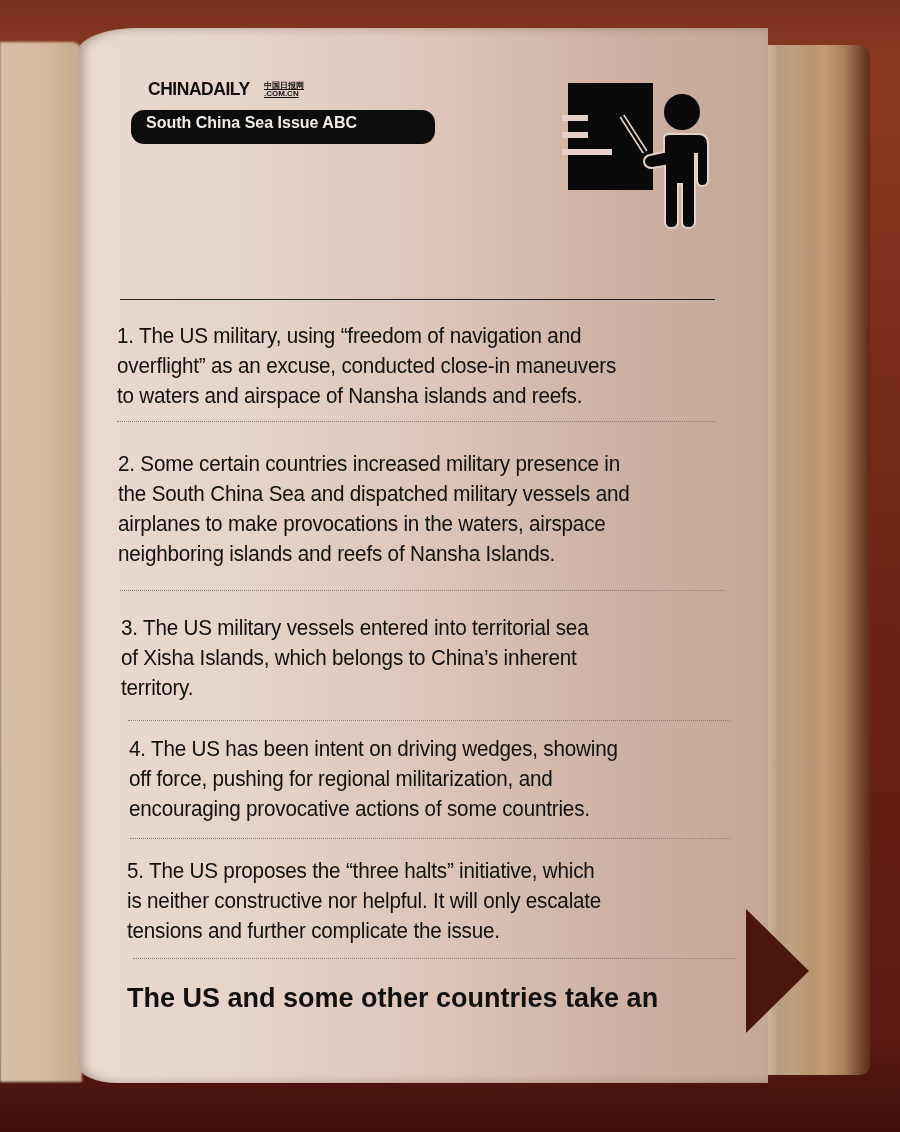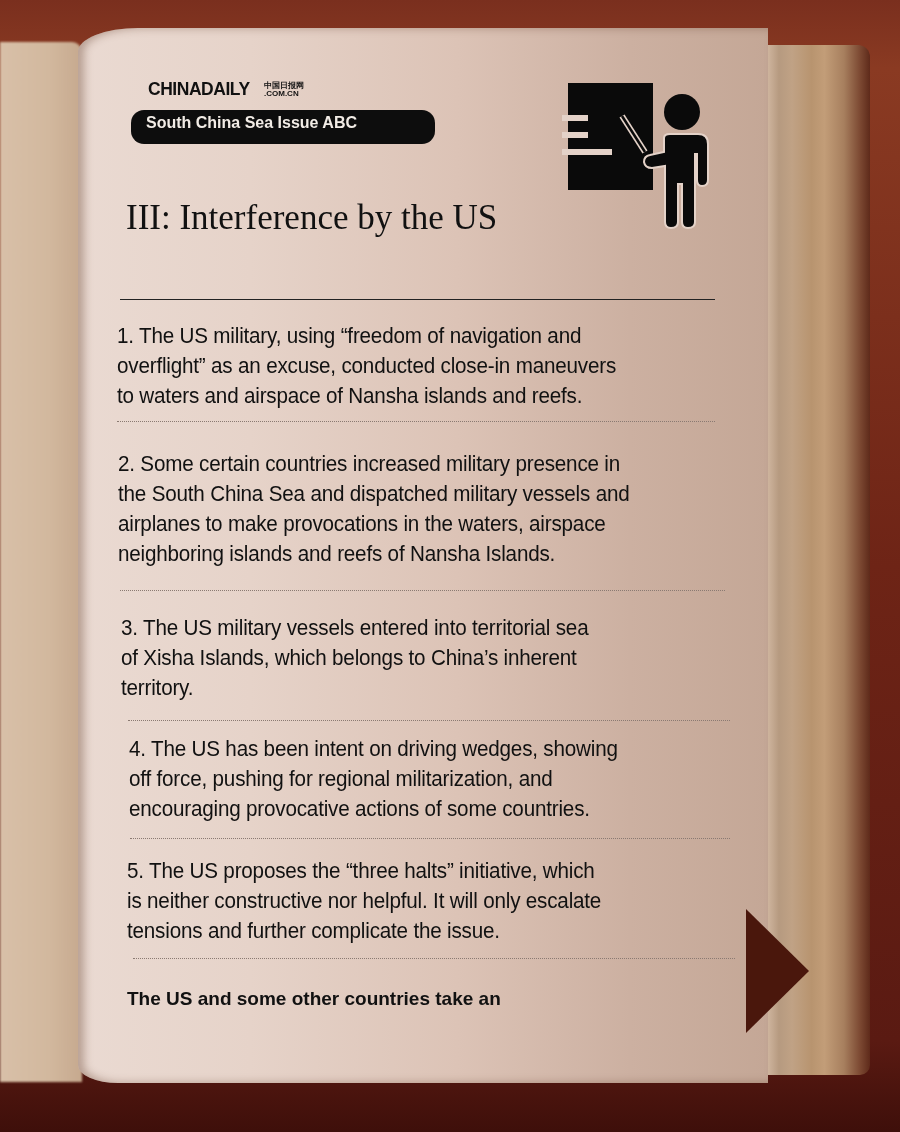--- a/index.html
+++ b/index.html
@@ -29,21 +29,21 @@
       border-bottom-left-radius: 40px 18px;
       box-shadow: inset 6px 0 8px rgba(90,50,30,0.35);
     }
     .logo {
       position: absolute; left: 148px; top: 78px;
       font-family: "Liberation Sans", sans-serif; font-weight: 900; font-size: 19px;
       letter-spacing: -0.5px; color: #111; transform: scaleX(0.92); transform-origin: left;
     }
     .logo-sub {
       position: absolute; left: 264px; top: 82px;
-      font-family: "Liberation Sans", sans-serif; font-weight: 700; font-size: 8px; color: #111; line-height: 8px;
+      font-family: "Liberation Sans", sans-serif; font-weight: 700; font-size: 8px; color: #111; line-height: 8px; text-decoration: underline;
     }
     .series-pill {
       position: absolute; left: 131px; top: 110px; width: 304px; height: 34px;
       background: #0d0d0d; border-radius: 13px;
       color: #f2ece6; font-weight: 700; font-size: 16px; line-height: 26px;
       padding-left: 15px; box-sizing: border-box;
     }
     .teacher-icon { position: absolute; left: 560px; top: 80px; width: 170px; height: 150px; }
     .title {
       position: absolute; left: 126px; top: 190px; width: 560px;
@@ -56,21 +56,21 @@
       position: absolute; font-size: 21.5px; line-height: 30px; color: #111;
       letter-spacing: -0.2px;
       font-family: "Liberation Sans", sans-serif;
       transform: scaleX(0.96); transform-origin: left;
     }
     .divider {
       position: absolute; height: 0; border-top: 1px dotted #8a7a72;
     }
     .conclusion {
       position: absolute; left: 127px; top: 983px; width: 620px;
-      font-weight: 700; font-size: 19px; line-height: 31px; color: #111;
+      font-weight: 700; font-size: 27px; line-height: 31px; color: #111;
     }
     .next-arrow {
       position: absolute; left: 746px; top: 909px; width: 0; height: 0;
       border-top: 62px solid transparent; border-bottom: 62px solid transparent;
       border-left: 63px solid #4a170c;
       cursor: pointer;
     }
   </style>
 </head>
 <body>
@@ -92,21 +92,20 @@
   <rect x="2" y="35" width="26" height="6" fill="#e4d2c8"></rect>
   <rect x="2" y="52" width="26" height="6" fill="#e4d2c8"></rect>
   <rect x="2" y="69" width="50" height="6" fill="#e4d2c8"></rect>
   <line x1="62" y1="36" x2="85" y2="72" stroke="#e4d2c8" stroke-width="6"></line>
   <line x1="62" y1="36" x2="85" y2="72" stroke="#0a0a0a" stroke-width="2.5"></line>
   <circle cx="122" cy="32" r="18" fill="#0a0a0a"></circle>
   <path d="M104 58 Q104 54 110 54 L138 54 Q148 54 148 64 L148 100 Q148 106 142 106 Q137 106 137 100 L137 74 L135 74 L135 142 Q135 148 128 148 Q122 148 122 142 L122 104 L118 104 L118 142 Q118 148 111 148 Q105 148 105 142 L105 86 L92 88 Q85 88 84 82 Q84 76 90 75 L104 72 Z" fill="#0a0a0a" stroke="#e4d2c8" stroke-width="2"></path>
 </svg>
 
 <div class="title">
-  <div>III: Interference by the US</div>
 </div>
 <div class="title-rule"></div>
 
 <div class="item" style="left:117px; top:321px;">
   <div>1. The US military, using “freedom of navigation and</div>
   <div>overflight” as an excuse, conducted close-in maneuvers</div>
   <div>to waters and airspace of Nansha islands and reefs.</div>
 </div>
 <div class="divider" style="left:117px; top:421px; width:598px;"></div>
 

